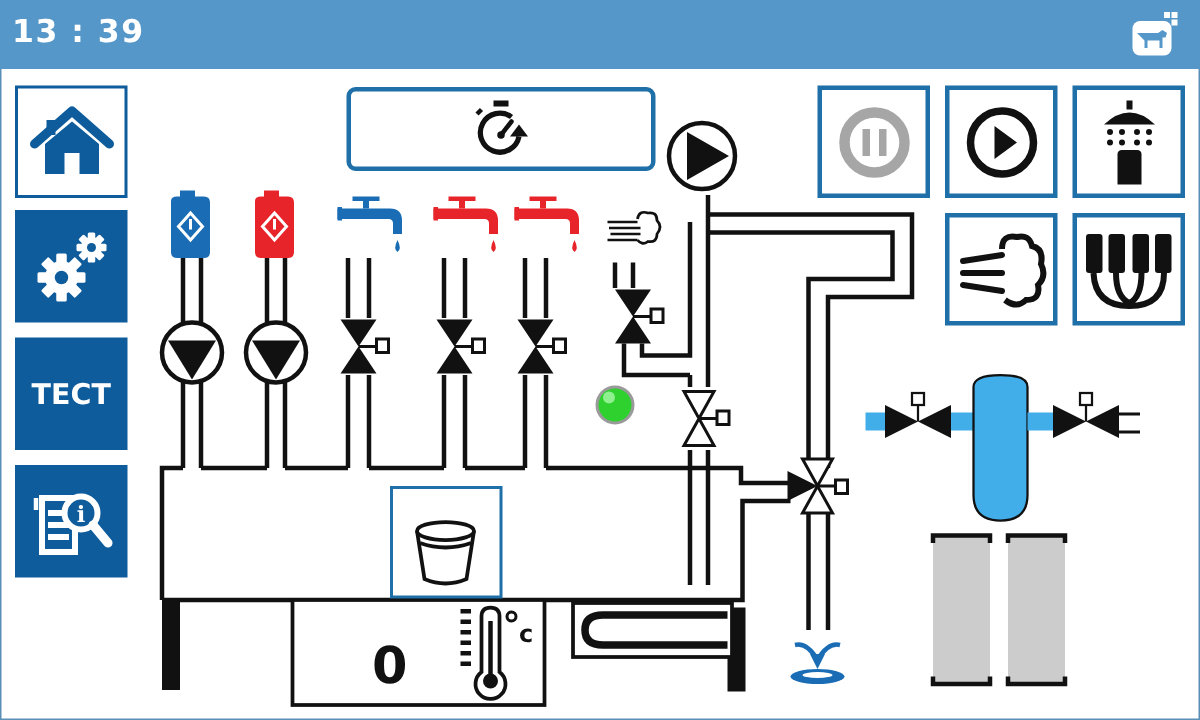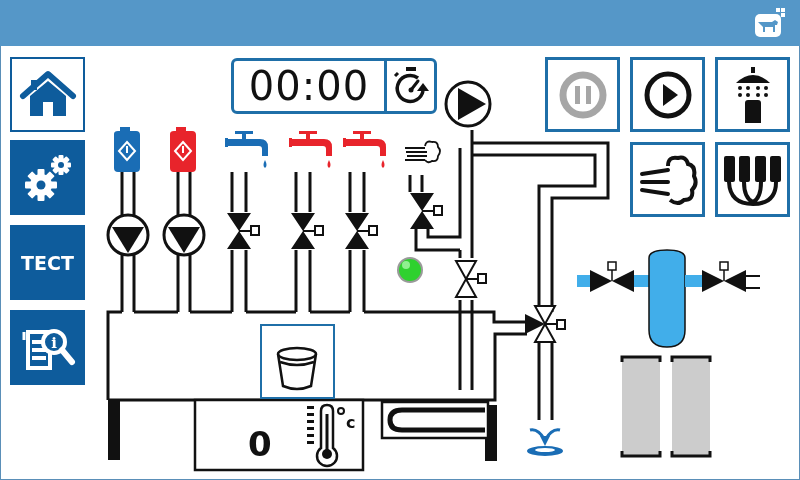--- a/index.html
+++ b/index.html
@@ -20,20 +20,21 @@
   .sq{position:absolute;width:75px;height:75px;border:3px solid #1f6fa8;box-sizing:border-box;display:flex;align-items:center;justify-content:center;background:#fff;cursor:pointer;}
   .abs{position:absolute;}
   .temp-val{position:absolute;left:248px;top:424px;font-size:34px;font-weight:bold;color:#111;font-family:"DejaVu Sans",sans-serif;}
 </style>
 </head>
 <body>
 
 <div class="frame"></div>
 
 <div class="topbar">
+  <div class="clock">13 : 39</div>
   <div class="brand">
     <svg class="brand-logo" viewBox="0 0 32 32">
       <rect x="1" y="7" width="26" height="23" rx="5" fill="#fff"></rect>
       <rect x="22" y="1" width="4" height="4" fill="#fff"></rect>
       <rect x="27" y="1" width="4" height="4" fill="#fff"></rect>
       <rect x="27" y="6" width="4" height="4" fill="#fff"></rect>
       <path d="M4 15 h14 l3 -2 l3 2 l-1 3 h-2 v7 h-2 v-5 h-8 v5 h-2 v-5 l-2 -2 z" fill="#5597c8"></path>
     </svg>
   </div>
 </div>
@@ -77,21 +78,20 @@
     <rect x="12" y="20" width="10" height="4" fill="#fff"></rect>
     <rect x="12" y="28" width="14" height="4" fill="#fff"></rect>
     <rect x="12" y="36" width="14" height="4" fill="#fff"></rect>
     <circle cx="34" cy="22" r="11" fill="#0e5c9c" stroke="#fff" stroke-width="4"></circle>
     <text x="34" y="28" text-anchor="middle" fill="#fff" font-size="15" font-weight="bold" font-family="DejaVu Serif, serif">i</text>
     <path d="M42 30 L52 42" stroke="#fff" stroke-width="6" stroke-linecap="round"></path>
   </svg>
 </div>
 
 <div class="timer">
-  <div class="timer-val">00:00</div>
   <div class="timer-icon">
     <svg width="42" height="42" viewBox="0 0 42 42">
       <rect x="16" y="2" width="10" height="4" fill="#111"></rect>
       <path d="M8 8 L5 11" stroke="#111" stroke-width="3"></path>
       <path d="M33 26 A13 13 0 1 1 28 13" fill="none" stroke="#111" stroke-width="3.5"></path>
       <path d="M21 25 L28 16" stroke="#111" stroke-width="3" stroke-linecap="round"></path>
       <circle cx="21" cy="25" r="2.5" fill="#111"></circle>
       <path d="M27 26 L39 26 L33 18 Z" fill="#111"></path>
     </svg>
   </div>

